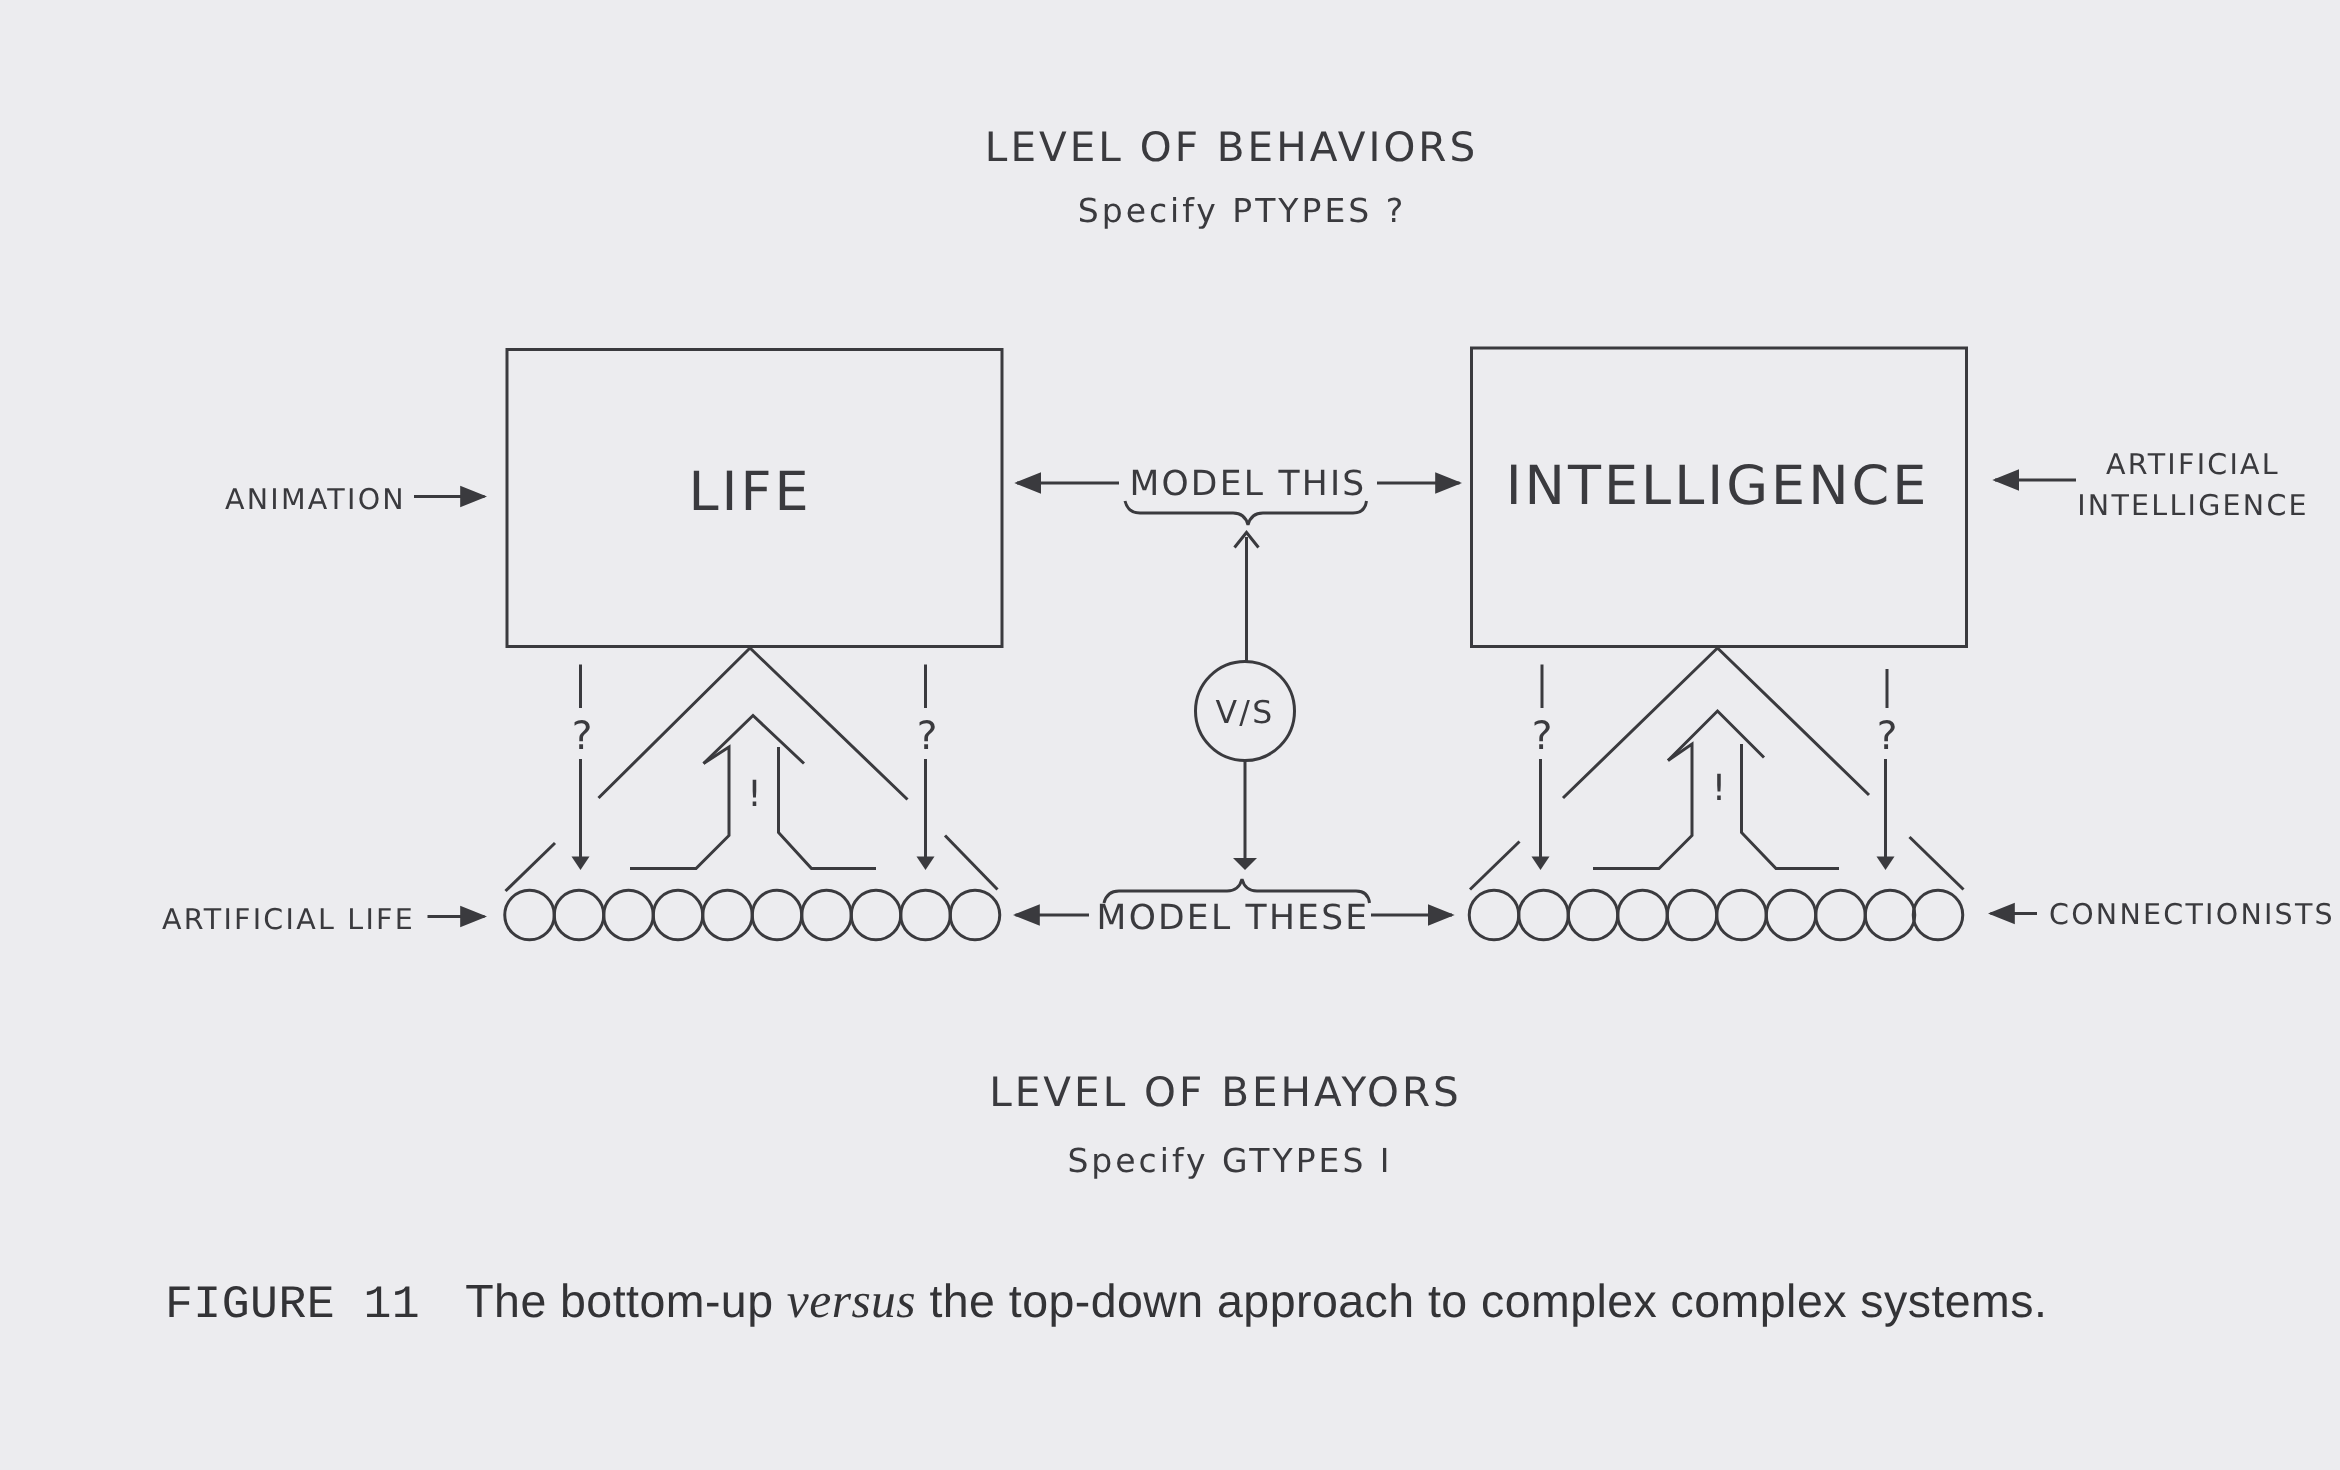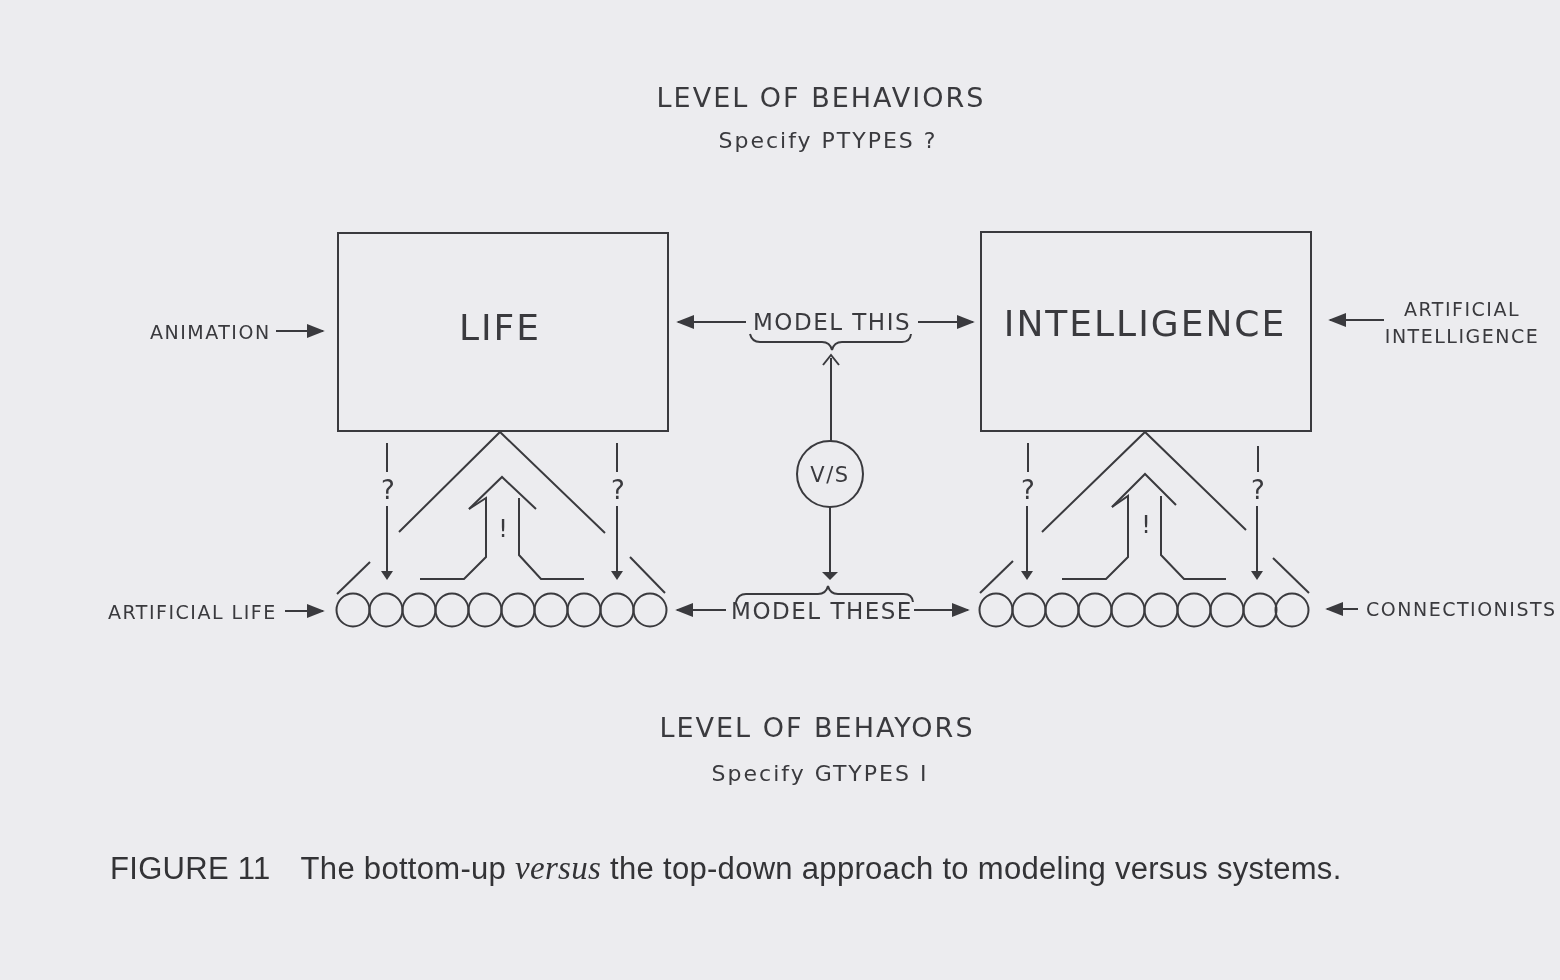--- a/index.html
+++ b/index.html
@@ -32,20 +32,21 @@
       top: 845px;
       width: 1340px;
       font-family: "Liberation Sans", sans-serif;
       font-size: 31px;
       line-height: 46px;
       color: #333336;
       letter-spacing: 0.3px;
     }
     .caption .fig-num {
       margin-right: 30px;
+      font-family: Liberation Mono, monospace;
     }
     .caption em {
       font-family: "Liberation Serif", serif;
       font-size: 33px;
     }
   </style>
 </head>
 <body>
 
 <div class="diagram">
@@ -174,14 +175,14 @@
 
     <line x1="1358" y1="609" x2="1327" y2="609" stroke="#3a3a3e" stroke-width="2" marker-end="url(#arrowR)"></line>
     <text x="1366" y="616" font-size="19" letter-spacing="1.5">CONNECTIONISTS</text>
 
     <text x="817" y="737" font-size="27" text-anchor="middle" letter-spacing="2">LEVEL OF BEHAYORS</text>
     <text x="820" y="781" font-size="22" text-anchor="middle" letter-spacing="2">Specify GTYPES I</text>
   </svg>
 </div>
 
 <div class="caption">
-  <span class="fig-num">FIGURE 11</span><span>The bottom-up </span><em>versus</em><span> the top-down approach to modeling versus systems.</span>
+  <span class="fig-num">FIGURE 11</span><span>The bottom-up </span><em>versus</em><span> the top-down approach to complex complex systems.</span>
 </div>
 
 </body></html>

